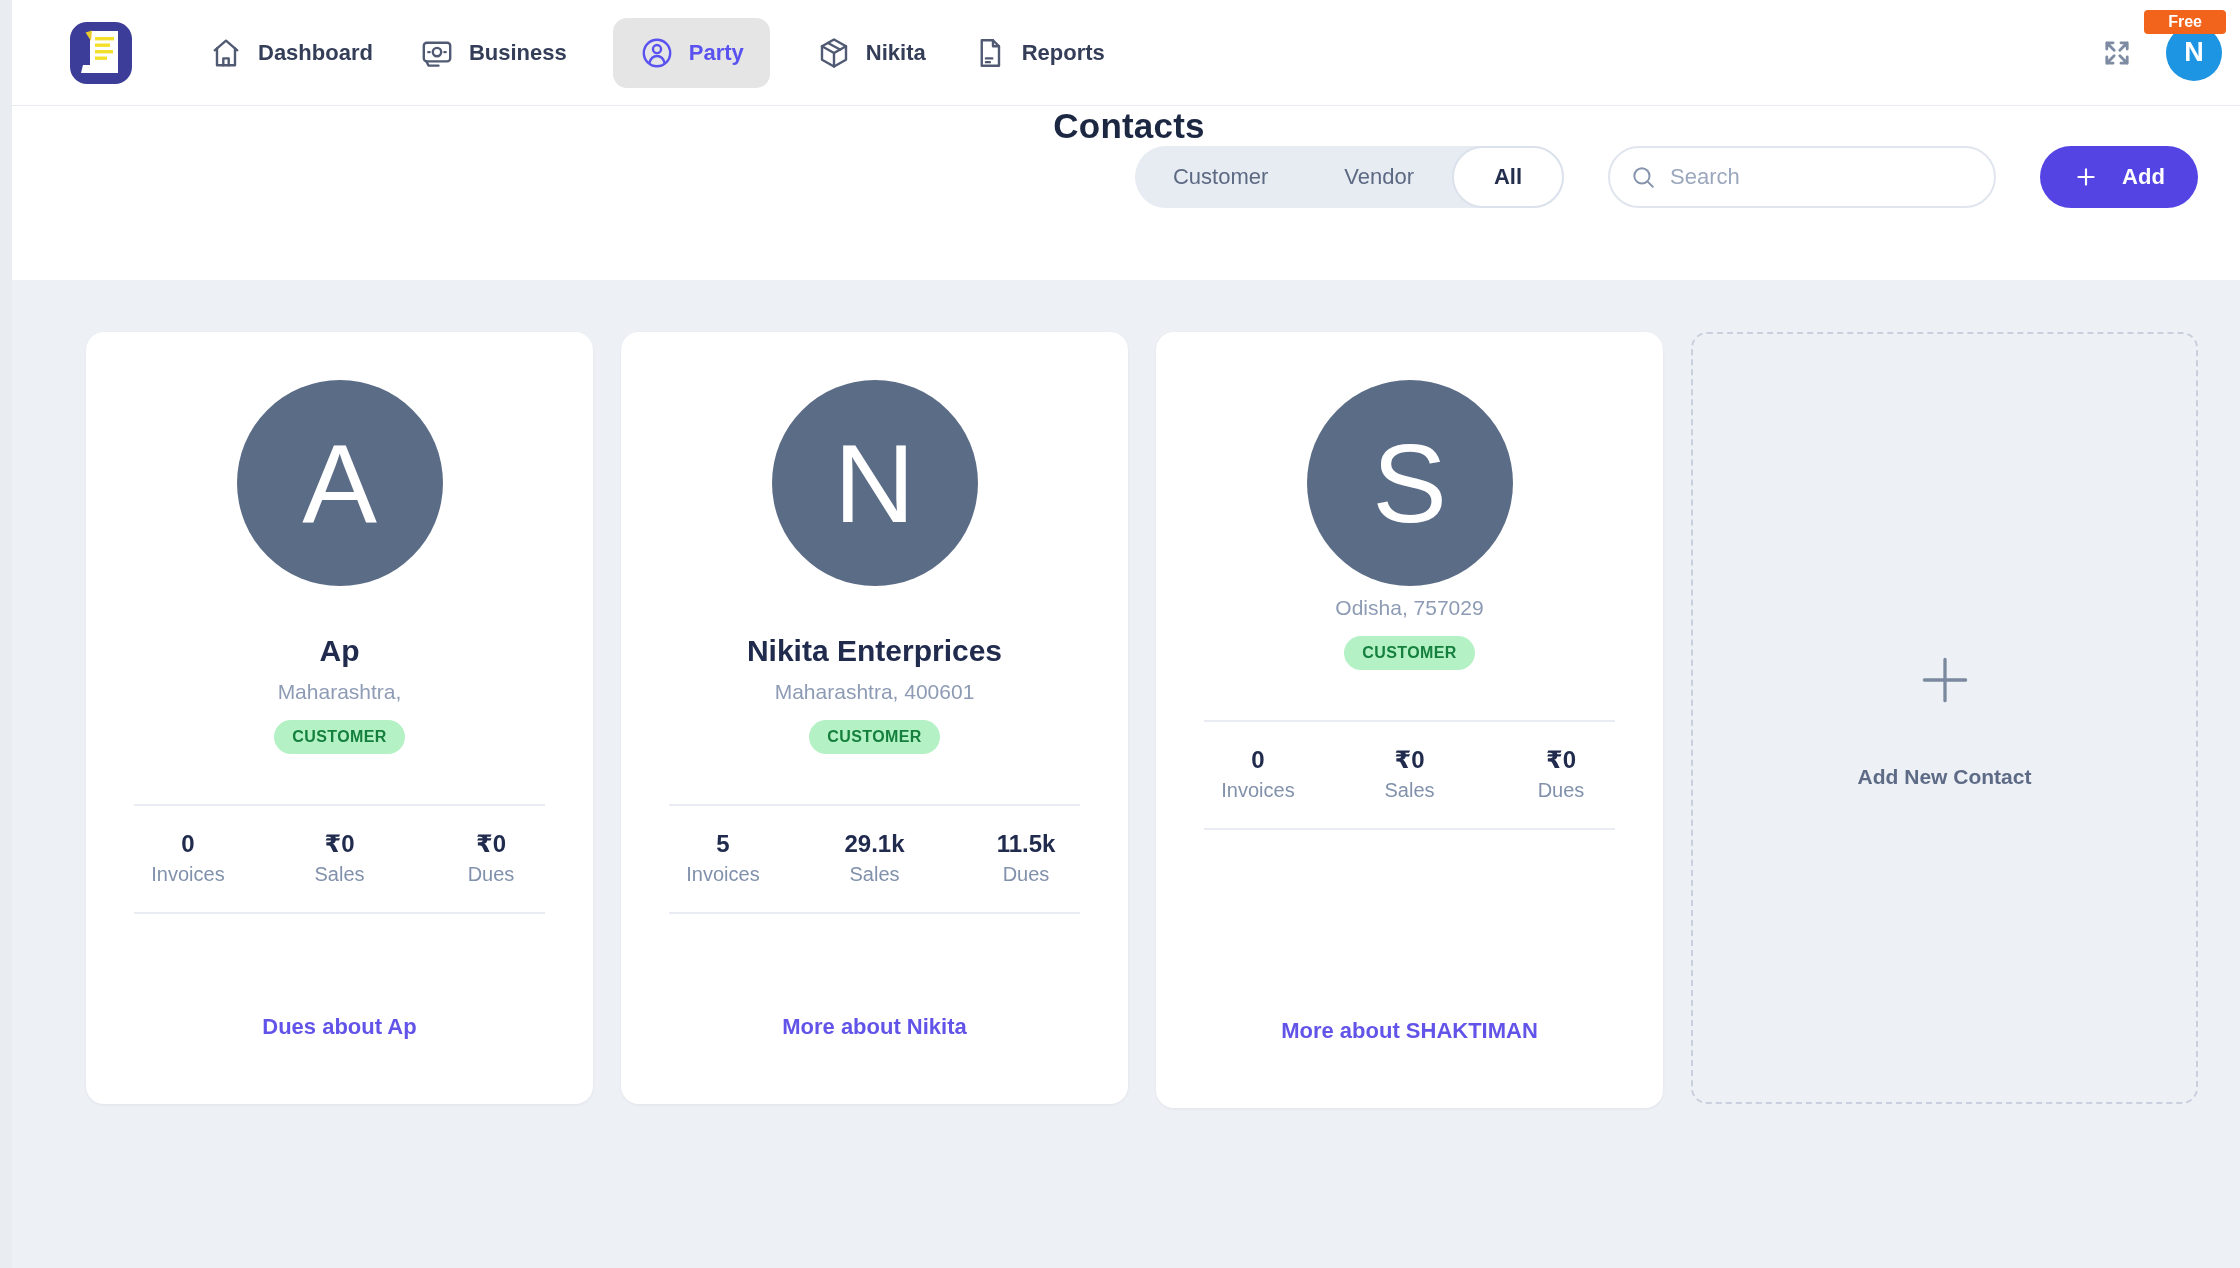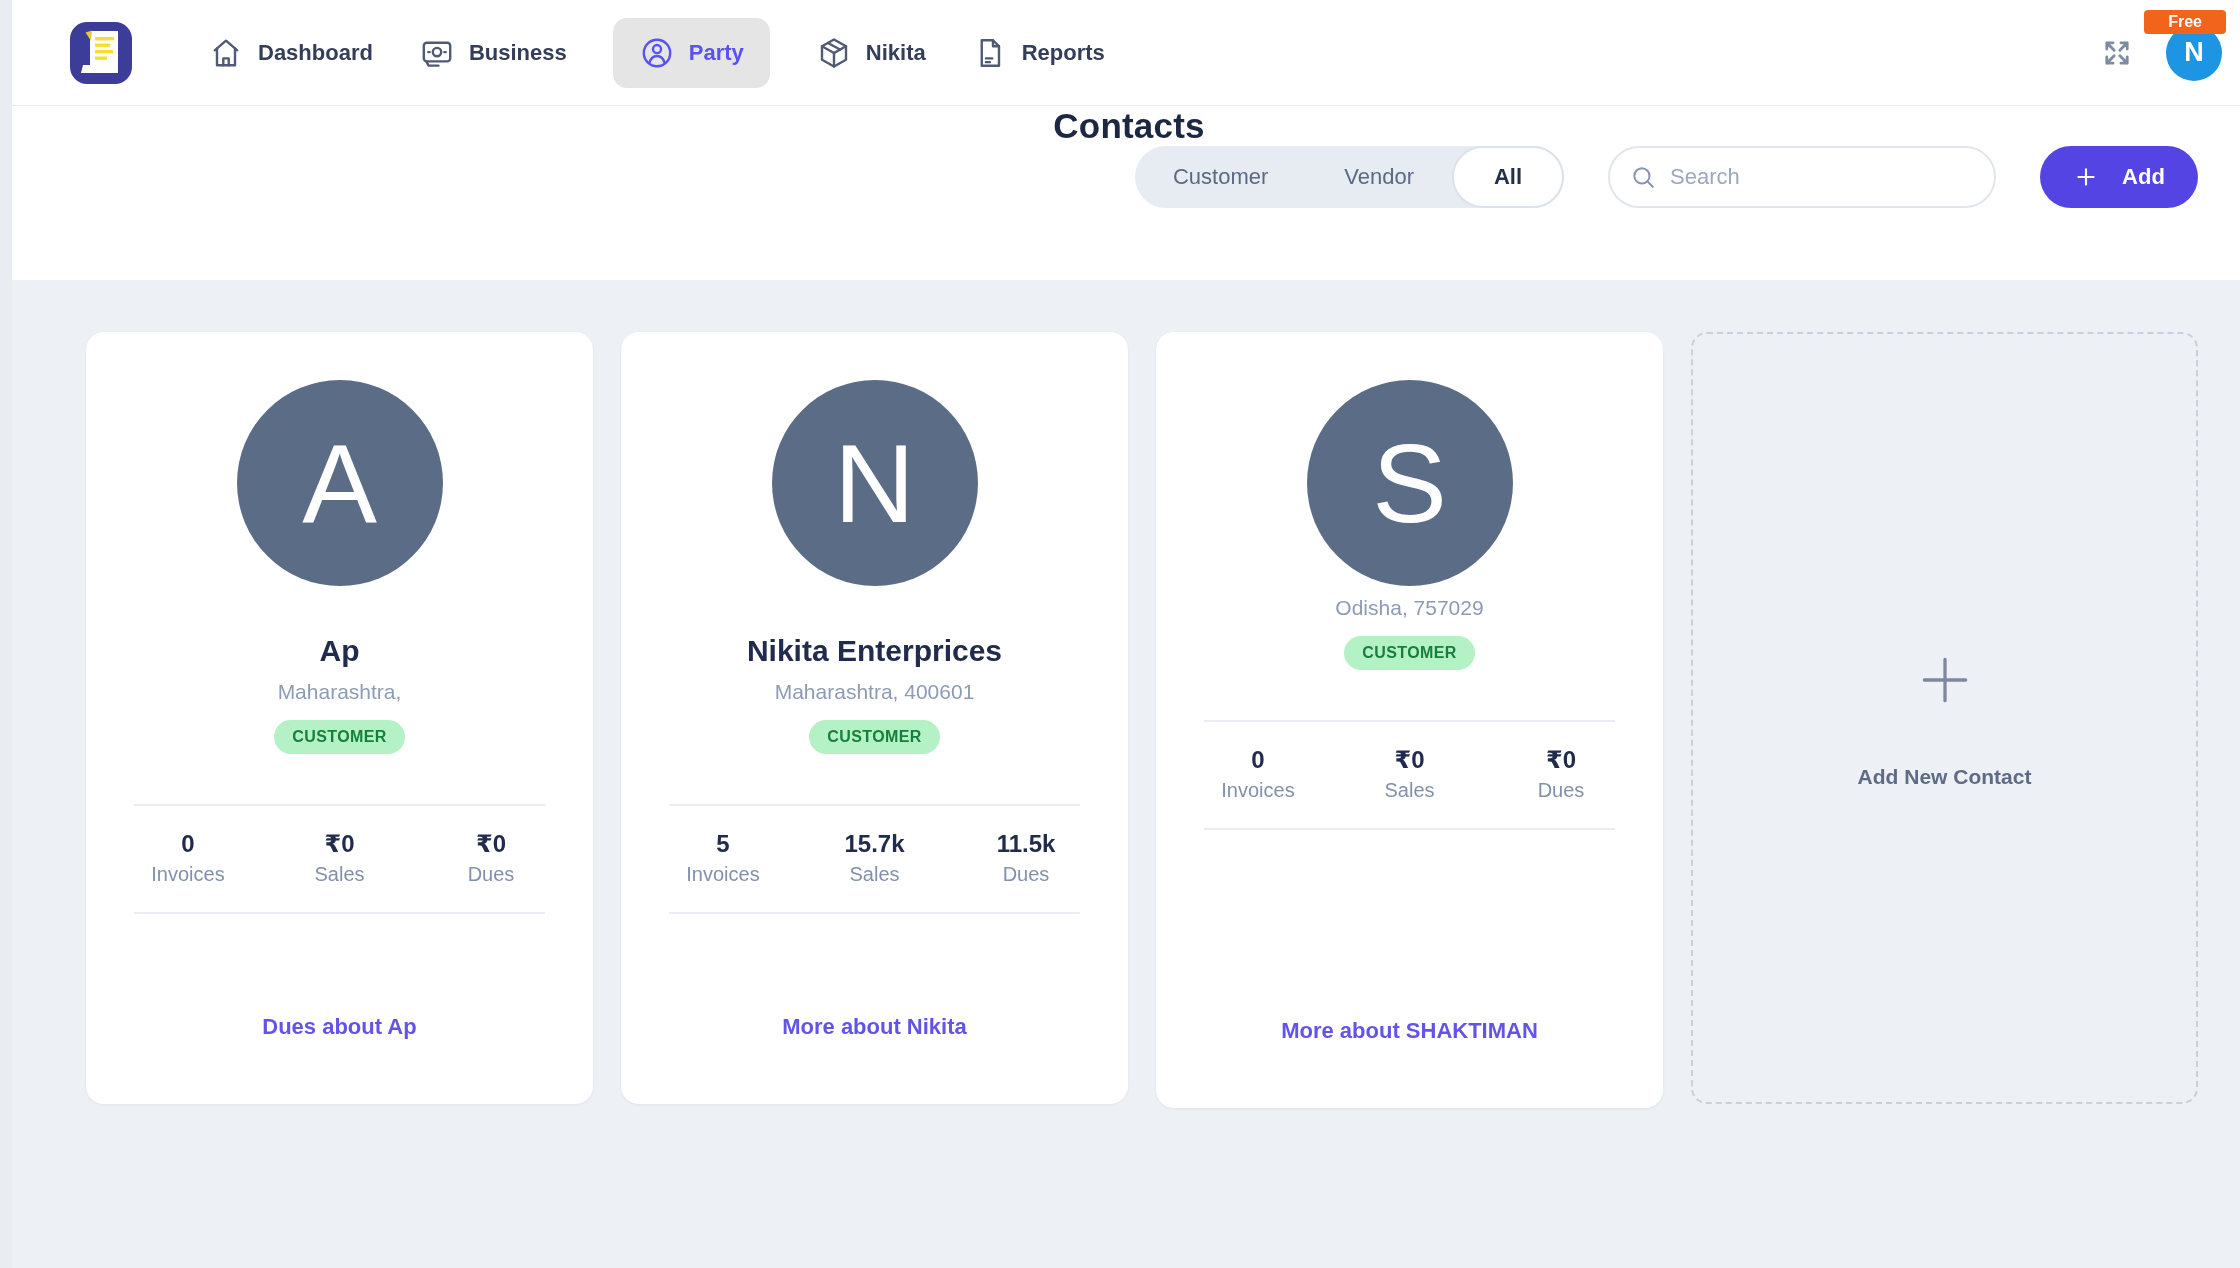--- a/index.html
+++ b/index.html
@@ -191,21 +191,21 @@
       <h2 class="cname">Nikita Enterprices</h2>
       <div class="cloc">Maharashtra, 400601</div>
       <span class="cbadge">CUSTOMER</span>
       <div class="hdiv top"></div>
       <div class="stats">
         <div class="stat">
           <div class="v">5</div>
           <div class="l">Invoices</div>
         </div>
         <div class="stat">
-          <div class="v">15.7k</div>
+          <div class="v">29.1k</div>
           <div class="l">Sales</div>
         </div>
         <div class="stat">
           <div class="v">11.5k</div>
           <div class="l">Dues</div>
         </div>
       </div>
       <div class="hdiv"></div>
       <a class="more">More about Nikita</a>
     </article>

